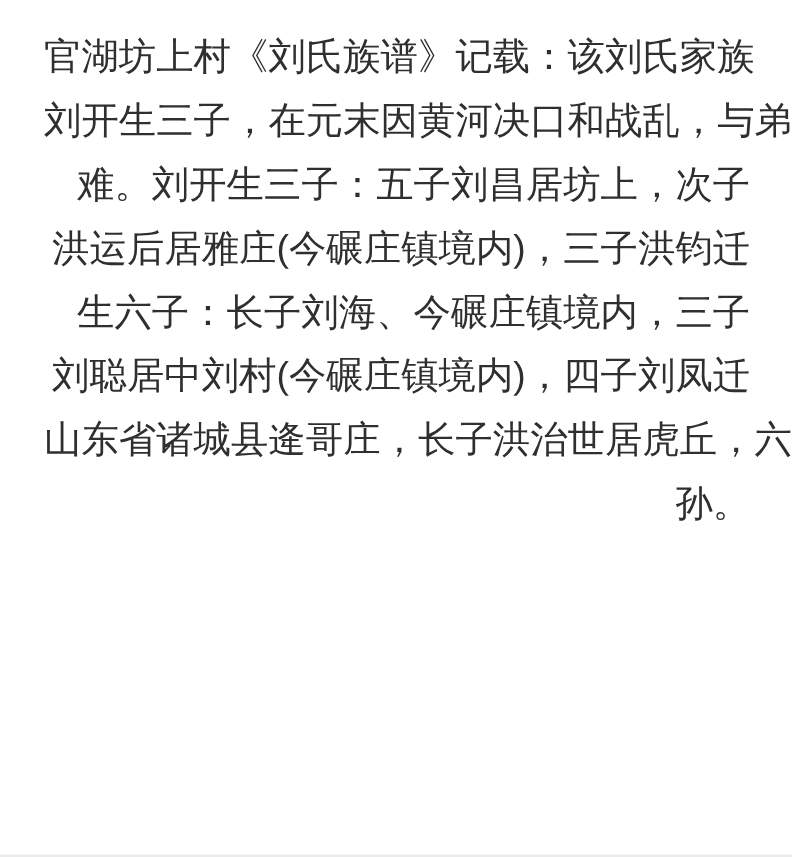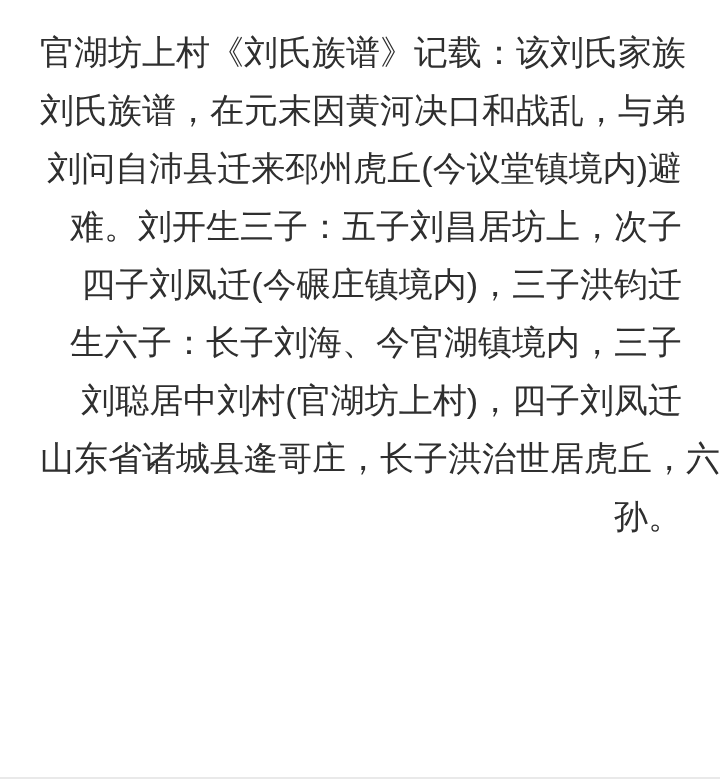--- a/index.html
+++ b/index.html
@@ -35,23 +35,22 @@
     width: 720px;
     height: 2px;
     background: #e9e9e9;
   }
 </style>
 </head>
 <body>
 
 <div class="article">
   <div class="text-line">官湖坊上村《刘氏族谱》记载：该刘氏家族</div>
-  <div class="text-line">刘氏族谱，在元末因黄河决口和战乱，与弟</div>
-  <div class="text-line">刘问自沛县迁来邳州虎丘(今议堂镇境内)避</div>
+  <div class="text-line">刘开生三子，在元末因黄河决口和战乱，与弟</div>
   <div class="text-line">难。刘开生三子：五子刘昌居坊上，次子</div>
-  <div class="text-line">四子刘凤迁(今碾庄镇境内)，三子洪钧迁</div>
-  <div class="text-line">生六子：长子刘海、今官湖镇境内，三子</div>
-  <div class="text-line">刘聪居中刘村(官湖坊上村)，四子刘凤迁</div>
+  <div class="text-line">洪运后居雅庄(今碾庄镇境内)，三子洪钧迁</div>
+  <div class="text-line">生六子：长子刘海、今碾庄镇境内，三子</div>
+  <div class="text-line">刘聪居中刘村(今碾庄镇境内)，四子刘凤迁</div>
   <div class="text-line">山东省诸城县逄哥庄，长子洪治世居虎丘，六</div>
   <div class="text-line">孙。</div>
 </div>
 
 <div class="bottom-divider"></div>
 
 </body></html>

